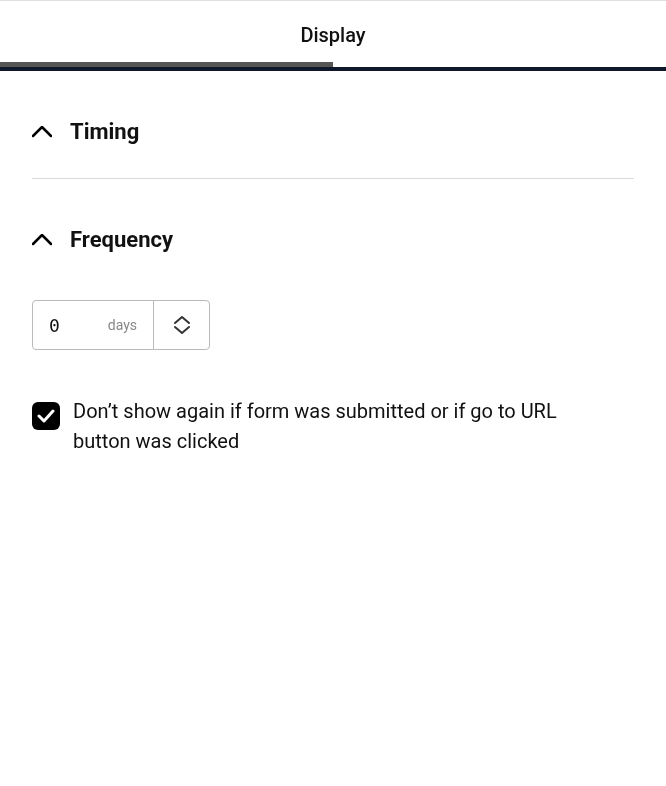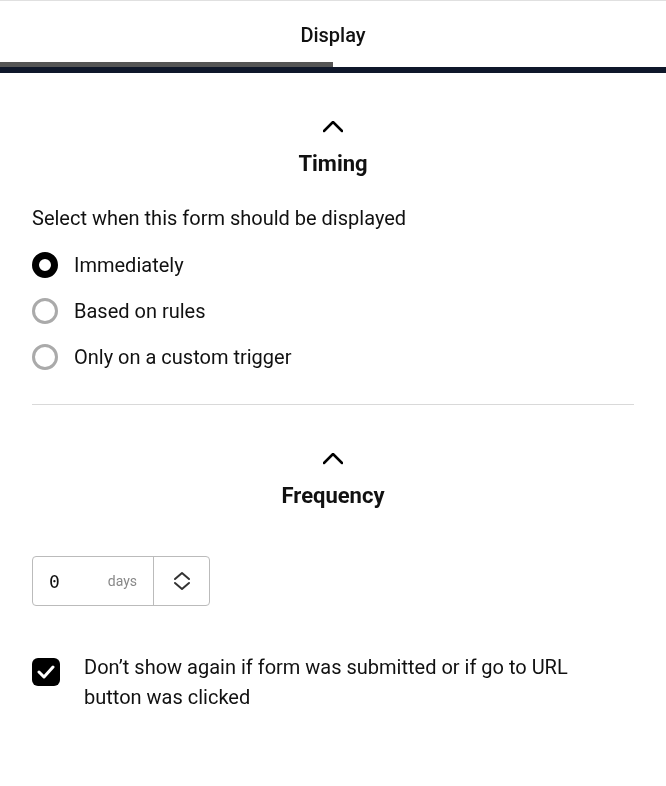--- a/index.html
+++ b/index.html
@@ -5,21 +5,21 @@
     * { box-sizing: border-box; margin: 0; padding: 0; }
     body {
       font-family: -apple-system, BlinkMacSystemFont, "Segoe UI", Roboto, Helvetica, Arial, sans-serif;
       color: #111;
       background: #fff;
       width: 666px;
     }
     .tabs {
       display: flex;
       border-top: 1px solid #e0e0e0;
-      border-bottom: 6px solid #0f172a;
+      border-bottom: 4px solid #0f172a;
       position: relative;
     }
     .tab {
       flex: 1;
       text-align: center;
       padding: 22px 0 20px;
       font-size: 20px;
       font-weight: 500;
       color: #111;
       cursor: pointer;
@@ -34,21 +34,20 @@
     }
     .content {
       padding: 0 32px 40px;
     }
     .section-header {
       display: flex;
       align-items: center;
       gap: 18px;
       padding-top: 48px;
       cursor: pointer;
-      flex-direction: column;
     }
     .chevron-up {
       display: inline-block;
     }
     .chevron-up svg { display:block; }
     .section-title {
       font-size: 22px;
       font-weight: 700;
     }
     .section-body {
@@ -120,21 +119,21 @@
       display: flex;
       flex-direction: column;
       align-items: center;
       justify-content: center;
       cursor: pointer;
     }
     .stepper svg { display:block; }
     .checkbox-row {
       display: flex;
       align-items: flex-start;
-      gap: 24px;
+      gap: 13px;
       margin-top: 46px;
       cursor: pointer;
     }
     .checkbox {
       width: 28px;
       height: 28px;
       border-radius: 6px;
       background: #000;
       flex-shrink: 0;
       display: flex;
@@ -162,36 +161,20 @@
 
   <div class="section-header">
     <span class="chevron-up">
       <svg width="20" height="12" viewBox="0 0 20 12">
           <polyline points="1,10 10,1 19,10" fill="none" stroke="#000" stroke-width="2.5" stroke-linecap="round" stroke-linejoin="round"></polyline>
         </svg>
     </span>
     <span class="section-title">Timing</span>
   </div>
 
-  <div class="section-body">
-    <div class="prompt">Select when this form should be displayed</div>
-
-    <div class="radio-row">
-      <span class="radio selected"></span>
-      <span class="radio-label">Immediately</span>
-    </div>
-    <div class="radio-row">
-      <span class="radio"></span>
-      <span class="radio-label">Based on rules</span>
-    </div>
-    <div class="radio-row">
-      <span class="radio"></span>
-      <span class="radio-label">Only on a custom trigger</span>
-    </div>
-  </div>
 
   <hr class="divider">
 
   <div class="section-header">
     <span class="chevron-up">
       <svg width="20" height="12" viewBox="0 0 20 12">
           <polyline points="1,10 10,1 19,10" fill="none" stroke="#000" stroke-width="2.5" stroke-linecap="round" stroke-linejoin="round"></polyline>
         </svg>
     </span>
     <span class="section-title">Frequency</span>

